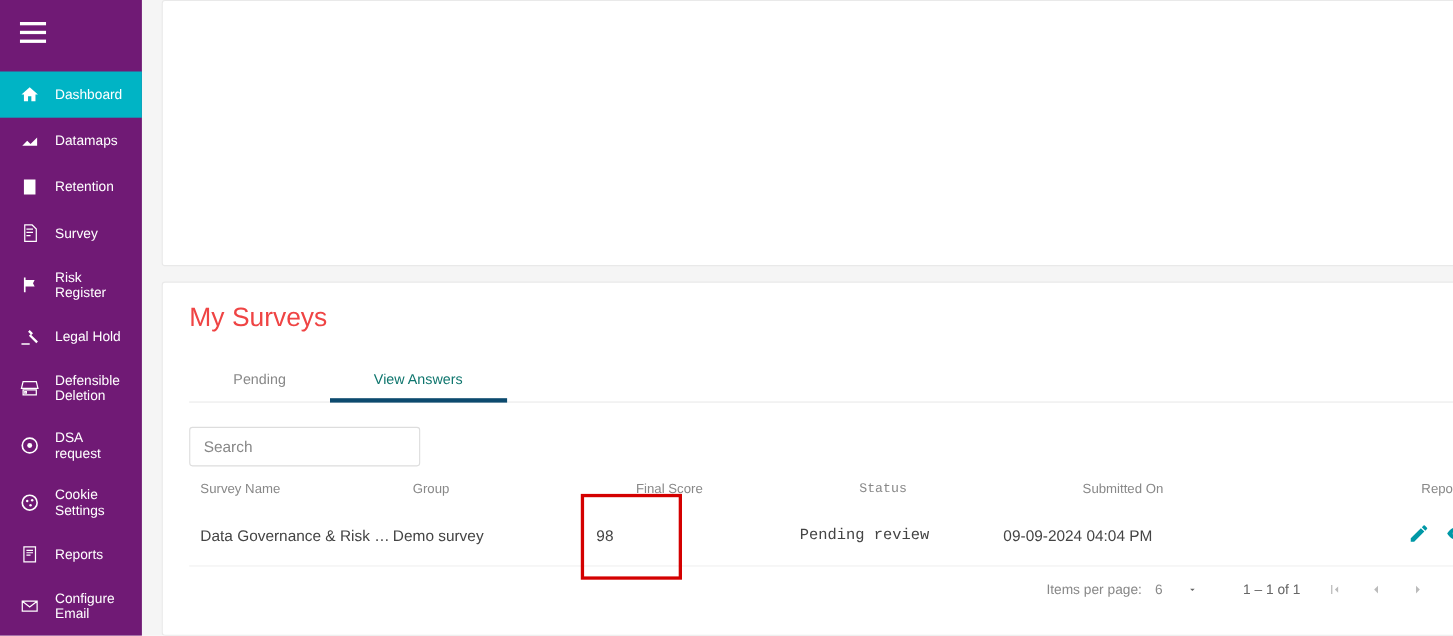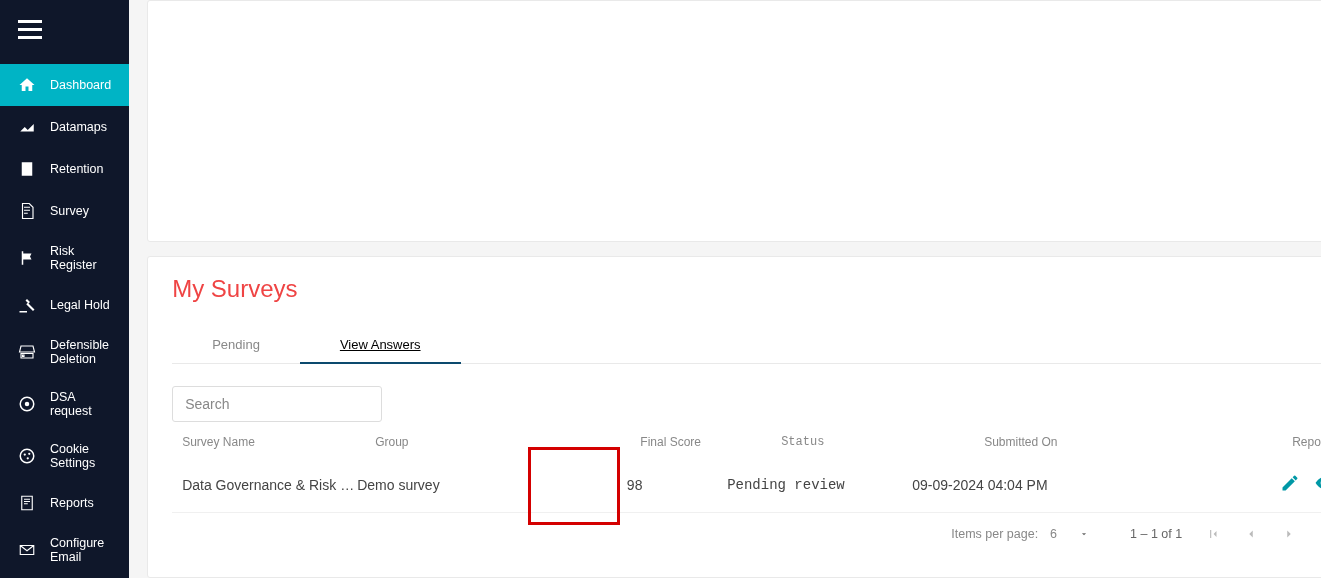--- a/index.html
+++ b/index.html
@@ -1,47 +1,47 @@
 <!DOCTYPE html>
 <html><head>
   <meta charset="utf-8">
   <style>
     * { margin: 0; padding: 0; box-sizing: border-box; font-family: Arial, sans-serif; }
     body { background: #f5f5f5; display: flex; width: 1321px; height: 578px; overflow: hidden; }
     
-    .sidebar { width: 163px; background: #0f172a; color: #fff; display: flex; flex-direction: column; }
+    .sidebar { width: 163px; background: #701a75; color: #fff; display: flex; flex-direction: column; }
     .hamburger { padding: 20px 18px; cursor: pointer; }
     .hamburger svg { width: 24px; height: 20px; }
     .nav-item { display: flex; align-items: center; padding: 12px 18px; font-size: 12.5px; cursor: pointer; }
     .nav-item.active { background: #00b4c5; }
     .nav-item .icon { width: 18px; height: 18px; margin-right: 14px; display: flex; align-items: center; justify-content: center; }
     .nav-item .icon svg { width: 18px; height: 18px; fill: #fff; }
     
     .main { flex: 1; padding: 0 18px; display: flex; flex-direction: column; gap: 14px; }
     .card { background: #fff; border: 1px solid #e9e9e9; border-radius: 3px; }
     .card.top { height: 242px; }
     .card.surveys { padding: 18px 24px; flex: 1; position: relative; }
     
     .title { color: #ef4444; font-size: 24px; font-weight: 400; margin-bottom: 24px; }
     .expand-btn { position: absolute; top: 60px; right: 18px; cursor: pointer; color: #0098a6; }
     .expand-btn svg { width: 14px; height: 14px; fill: #0098a6; }
     
     .tabs { display: flex; border-bottom: 1px solid #e9e9e9; margin-bottom: 22px; }
     .tab { padding: 10px 40px; font-size: 13px; color: #888; cursor: pointer; }
-    .tab.active { color: #000000; border-bottom: 2px solid #0c4a6e; margin-bottom: -1px; text-decoration: underline; }
+    .tab.active { color: #0f766e; border-bottom: 4px solid #0c4a6e; margin-bottom: -1px; }
     
     .search-box { width: 210px; padding: 9px 12px; border: 1px solid #ddd; border-radius: 3px; font-size: 14px; margin-bottom: 5px; }
     .search-box::placeholder { color: #888; }
     
     .table { width: 100%; }
     .table-header { display: flex; font-size: 12px; color: #888; padding: 8px 0; gap: 18px; }
     .table-row { display: flex; font-size: 14px; color: #444; padding: 16px 0; border-bottom: 1px solid #f0f0f0; align-items: center; }
     .col-name { width: 185px; padding-left: 10px; }
     .col-group { width: 185px; }
-    .col-score { width: 185px; position: relative; text-align: center; }
+    .col-score { width: 185px; position: relative; }
     .col-status { width: 185px; font-family: Liberation Mono, monospace; }
     .col-submitted { width: 290px; }
     .col-actions { flex: 1; text-align: right; padding-right: 10px; }
     
     .highlight-box { position: absolute; border: 3px solid #d40000; left: -14px; top: -30px; width: 92px; height: 78px; pointer-events: none; }
     
     .action-icons { display: inline-flex; gap: 14px; }
     .action-icons svg { width: 20px; height: 20px; fill: #0098a6; cursor: pointer; }
     
     .pagination { display: flex; justify-content: flex-end; align-items: center; gap: 24px; padding: 14px 10px 4px; font-size: 12.5px; color: #888; }

